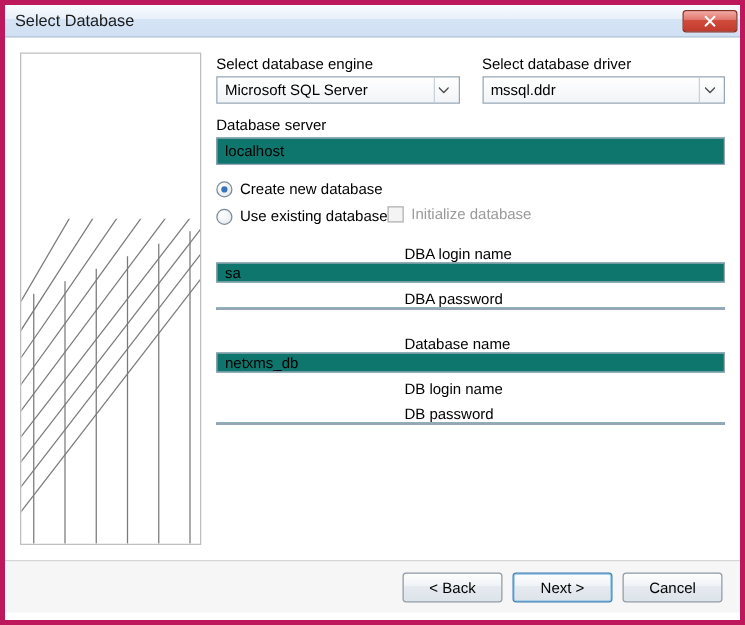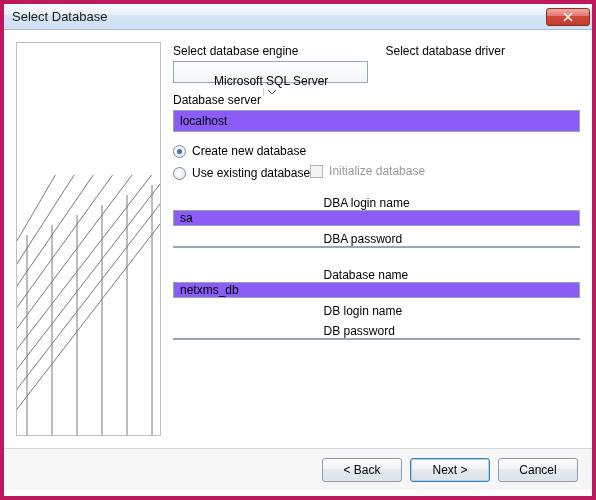--- a/index.html
+++ b/index.html
@@ -9,25 +9,25 @@
 .titlebar .title { flex: 1; color: #1a1a1a; font-size: 13px; }
 .close-btn { width: 44px; height: 18px; background: linear-gradient(to bottom, #f3a9a4 0%, #e0736b 45%, #d14b3c 46%, #c23c2e 100%); border: 1px solid #8a2e22; border-radius: 3px; display: flex; align-items: center; justify-content: center; cursor: pointer; }
 .close-btn svg { width: 10px; height: 10px; }
 .content { display: flex; padding: 12px; gap: 12px; height: 418px; }
 .sidebar-img { width: 145px; height: 394px; border: 1px solid #bfbfbf; background: #fff; position: relative; overflow: hidden; }
 .sidebar-img svg { position: absolute; bottom: 0; left: 0; }
 .form-area { flex: 1; padding-top: 2px; }
 .row2 { display: flex; gap: 18px; margin-bottom: 4px; }
 .col { flex: 1; }
 .lbl { display: block; margin-bottom: 3px; color: #000; }
-.combo { width: 100%; height: 22px; border: 1px solid #96a6b6; background: linear-gradient(to bottom, #fff 0%, #f2f4f7 100%); display: flex; align-items: center; padding: 12px 4px 0 6px; position: relative; cursor: pointer; flex-direction: column; }
+.combo { width: 100%; height: 22px; border: 1px solid #96a6b6; background: linear-gradient(to bottom, #fff 0%, #f2f4f7 100%); display: flex; align-items: center; padding: 0 4px 0 6px; position: relative; cursor: pointer; }
 .combo .val { flex: 1; }
 .combo .arrow { width: 16px; height: 100%; display: flex; align-items: center; justify-content: center; border-left: 1px solid #c8d0da; }
 .combo .arrow svg { width: 8px; height: 8px; }
-.text-input { width: 100%; height: 22px; border: 1px solid #96a6b6; background: #8b5cf6; padding: 0 6px; font-family: inherit; font-size: 12px; display: flex; align-items: center; }
+.text-input { width: 100%; height: 22px; border: 1px solid #96a6b6; background: #0f766e; padding: 0 6px; font-family: inherit; font-size: 12px; display: flex; align-items: center; }
 .section { margin-top: 10px; }
 .radio-row, .check-row { display: flex; align-items: center; gap: 6px; margin-bottom: 4px; height: 18px; }
 .radio { width: 13px; height: 13px; border-radius: 50%; border: 1px solid #7a8a9a; background: radial-gradient(circle at 35% 35%, #fff, #e0e6ec); display: flex; align-items: center; justify-content: center; cursor: pointer; }
 .radio.checked::after { content: ''; width: 5px; height: 5px; border-radius: 50%; background: #3a74b8; }
 .check { width: 13px; height: 13px; border: 1px solid #b0b0b0; background: #f4f4f4; cursor: pointer; }
 .disabled-text { color: #9a9a9a; }
 .field-row { display: flex; align-items: center; margin-bottom: 6px; flex-direction: column; }
 .field-row .field-label { width: 106px; }
 .field-row .text-input { flex: 1; }
 .sep { height: 14px; }
@@ -79,20 +79,28 @@
             <span class="val">Microsoft SQL Server</span>
             <span class="arrow">
                 <svg viewBox="0 0 8 8">
                   <path d="M0 2 L4 6 L8 2" fill="none" stroke="#4a4a4a" stroke-width="1"></path>
                 </svg>
               </span>
           </div>
         </div>
         <div class="col">
           <span class="lbl">Select database driver</span>
+          <div class="combo">
+            <span class="val">mssql.ddr</span>
+            <span class="arrow">
+                <svg viewBox="0 0 8 8">
+                  <path d="M0 2 L4 6 L8 2" fill="none" stroke="#4a4a4a" stroke-width="1"></path>
+                </svg>
+              </span>
+          </div>
         </div>
       </div>
 
       <div class="section">
         <span class="lbl">Database server</span>
         <div class="text-input">
             <span>localhost</span>
           </div>
       </div>
 

